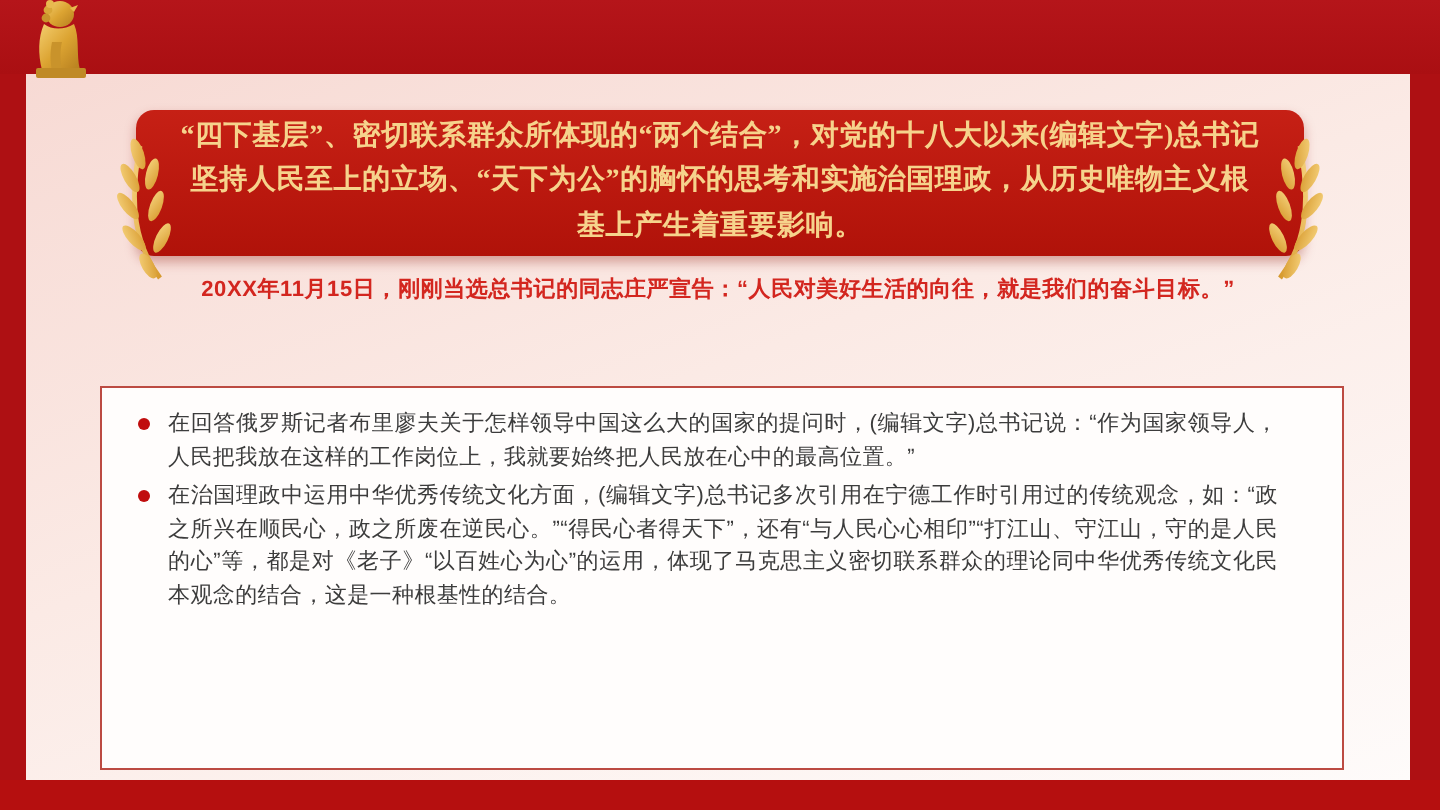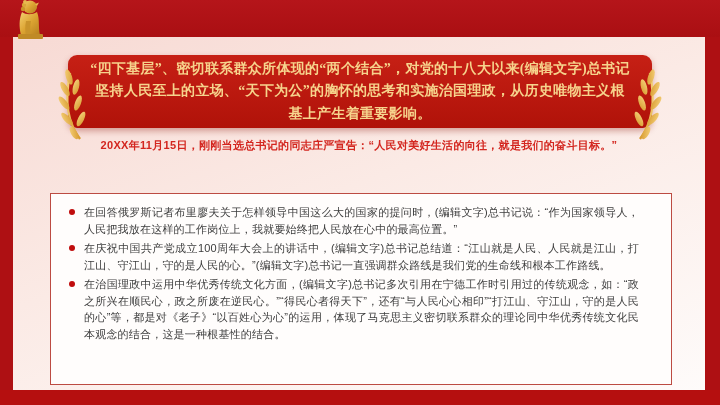--- a/index.html
+++ b/index.html
@@ -149,20 +149,19 @@
       <ellipse cx="20" cy="68" rx="3" ry="7" fill="url(#goldW)" transform="rotate(-30 20 68)"></ellipse>
     </svg>
     <div class="banner-text">“四下基层”、密切联系群众所体现的“两个结合”，对党的十八大以来(编辑文字)总书记坚持人民至上的立场、“天下为公”的胸怀的思考和实施治国理政，从历史唯物主义根基上产生着重要影响。</div>
   </div>
 
   <div class="highlight">20XX年11月15日，刚刚当选总书记的同志庄严宣告：“人民对美好生活的向往，就是我们的奋斗目标。”</div>
 
   <div class="bullet-box">
     <ul class="bullet-list">
       <li class="bullet-item">在回答俄罗斯记者布里廖夫关于怎样领导中国这么大的国家的提问时，(编辑文字)总书记说：“作为国家领导人，人民把我放在这样的工作岗位上，我就要始终把人民放在心中的最高位置。”</li>
-      <li class="bullet-item">在庆祝中国共产党成立100周年大会上的讲话中，(编辑文字)总书记总结道：“江山就是人民、人民就是江山，打江山、守江山，守的是人民的心。”(编辑文字)总书记一直强调群众路线是我们党的生命线和根本工作路线。</li>
       <li class="bullet-item">在治国理政中运用中华优秀传统文化方面，(编辑文字)总书记多次引用在宁德工作时引用过的传统观念，如：“政之所兴在顺民心，政之所废在逆民心。”“得民心者得天下”，还有“与人民心心相印”“打江山、守江山，守的是人民的心”等，都是对《老子》“以百姓心为心”的运用，体现了马克思主义密切联系群众的理论同中华优秀传统文化民本观念的结合，这是一种根基性的结合。</li>
     </ul>
   </div>
 
 </div>
 
 <div class="bottom-bar"></div>
 
 </body></html>

